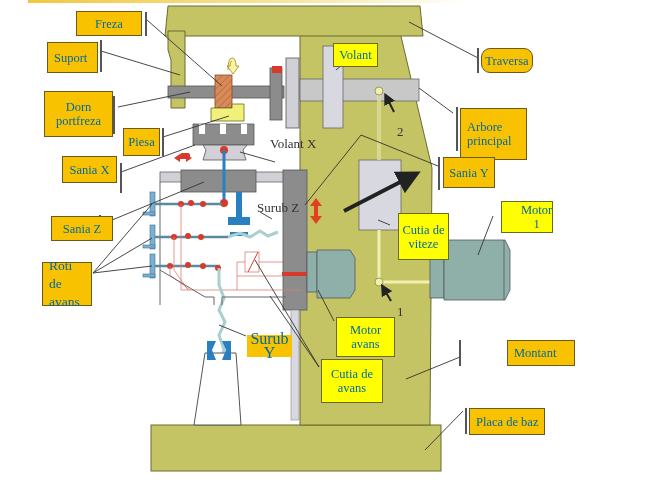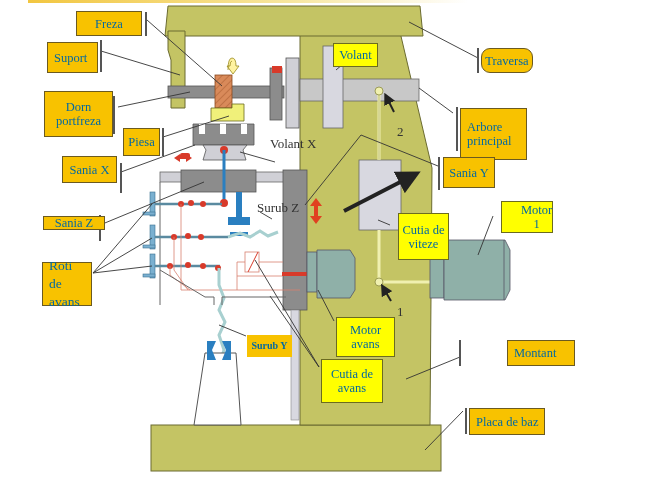--- a/index.html
+++ b/index.html
@@ -6,21 +6,21 @@
   body { width:648px; height:492px; position:relative; overflow:hidden;
          font-family:"Liberation Serif", serif; }
   #diagram { position:absolute; left:0; top:0; width:648px; height:492px; }
   .lbl { position:absolute; box-sizing:border-box; border:1.5px solid #6b5a20;
          display:flex; align-items:center; justify-content:center; text-align:center;
          font-family:"Liberation Serif", serif; font-size:12.5px; line-height:14px;
          color:#0369a1; padding:0 3px; white-space:pre-line; }
   .lbl.orange { background:#f8c200; }
   .lbl.yellow { background:#ffff00; border-color:#6b6b20; }
   .lbl.left { justify-content:flex-start; text-align:left; padding-left:6px; }
-  .lbl.bold { font-weight:bold; font-size:10px; }
+  .lbl.bold { font-weight:normal; font-size:16px; }
   .tick { position:absolute; width:1.5px; background:#555; }
   .free { position:absolute; font-family:"Liberation Serif", serif; font-size:13px; color:#333; white-space:nowrap; }
 </style>
 </head>
 <body>
 
 <svg id="diagram" viewBox="0 0 648 492" xmlns="http://www.w3.org/2000/svg">
   <defs>
     <linearGradient id="band" x1="0" x2="1" y1="0" y2="0">
       <stop offset="0" stop-color="#f2c640"></stop>
@@ -196,21 +196,21 @@
 <div class="tick" style="left:438px;top:157px;height:33px;"></div>
 <div class="tick" style="left:459px;top:340px;height:26px;"></div>
 <div class="tick" style="left:465px;top:408px;height:26px;"></div>
 
 <div class="lbl orange" style="left:76px;top:11px;width:66px;height:25px;">Freza</div>
 <div class="lbl orange left" style="left:47px;top:42px;width:51px;height:31px;">Suport</div>
 <div class="lbl orange" style="left:44px;top:91px;width:69px;height:46px;">Dorn
 portfreza</div>
 <div class="lbl orange" style="left:123px;top:128px;width:37px;height:28px;">Piesa</div>
 <div class="lbl orange" style="left:62px;top:156px;width:55px;height:27px;">Sania X</div>
-<div class="lbl orange" style="left:43px;top:216px;width:62px;height:14px;text-align:right;">Sania Z</div>
+<div class="lbl orange" style="left:51px;top:216px;width:62px;height:25px;text-align:right;">Sania Z</div>
 <div class="lbl orange left" style="left:42px;top:262px;width:50px;height:44px;font-size:13.5px;line-height:18px;">Roti de
 avans</div>
 <div class="lbl orange bold" style="left:247px;top:335px;width:45px;height:22px;border:none;">Surub Y</div>
 <div class="lbl yellow" style="left:333px;top:43px;width:45px;height:24px;">Volant</div>
 <div class="lbl orange" style="left:481px;top:48px;width:52px;height:25px;border-radius:9px;">Traversa</div>
 <div class="lbl orange left" style="left:460px;top:108px;width:67px;height:52px;">Arbore
 principal</div>
 <div class="lbl orange" style="left:443px;top:157px;width:52px;height:31px;">Sania Y</div>
 <div class="lbl yellow" style="left:501px;top:201px;width:52px;height:32px;padding-left:22px;">Motor 1</div>
 <div class="lbl yellow" style="left:398px;top:213px;width:51px;height:47px;">Cutia de

